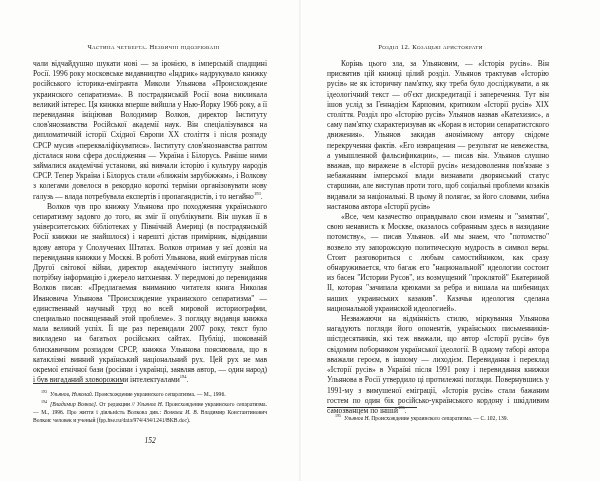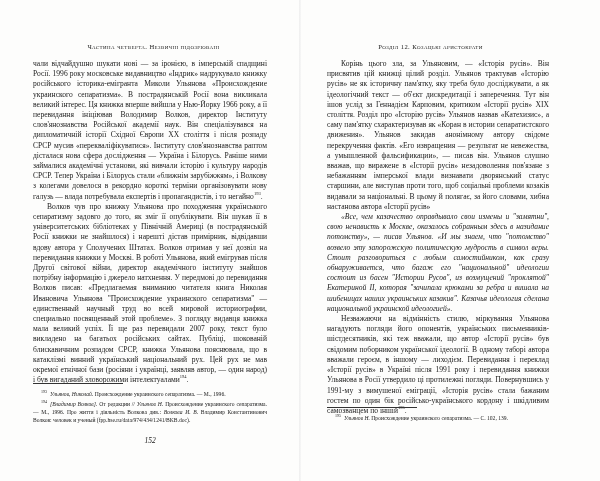--- a/index.html
+++ b/index.html
@@ -10,21 +10,21 @@
   .page.right { left: 284px; padding: 0 33px 0 26px; }
   .gutter { position: absolute; left: 299px; top: 0; width: 2px; height: 481px; background: linear-gradient(to right, #eeeeee, #f7f7f7); }
   .running-head { position: absolute; top: 43px; left: 0; right: 0; text-align: center; font-size: 6.6px; letter-spacing: 0.4px; font-variant: small-caps; }
   .page.left .running-head { left: 33px; right: 26px; }
   .page.right .running-head { left: 26px; right: 33px; }
   .body-text { position: absolute; top: 59px; font-size: 7.55px; line-height: 10.2px; text-align: justify; hyphens: manual; }
   .page.left .body-text { left: 33px; right: 33px; }
   .page.right .body-text { left: 43px; right: 35px; }
   .body-text p { margin: 0; text-indent: 0; }
   .body-text p.indent { text-indent: 14px; }
-  .body-text p.quote { text-indent: 14px; font-style: italic; }
+  .body-text p.quote { text-indent: 14px; }
   sup.fn { font-size: 4.5px; vertical-align: super; line-height: 0; }
   .fn-rule { position: absolute; height: 0; border-top: 0.8px solid #333; width: 90px; }
   .page.left .fn-rule { top: 383px; left: 33px; }
   .page.right .fn-rule { top: 407px; left: 43px; }
   .footnotes { position: absolute; font-size: 5.6px; line-height: 8px; text-align: justify; }
   .page.left .footnotes { top: 388px; left: 33px; right: 33px; }
   .page.right .footnotes { top: 412px; left: 43px; right: 35px; }
   .footnote { margin: 0; text-indent: 8px; }
   .footnote .num { font-size: 4px; vertical-align: super; margin-right: 3px; }
   .footnote em { font-style: italic; }

